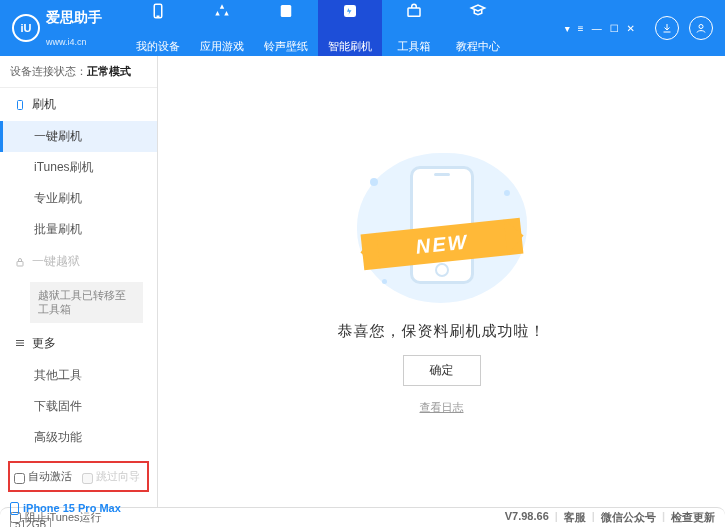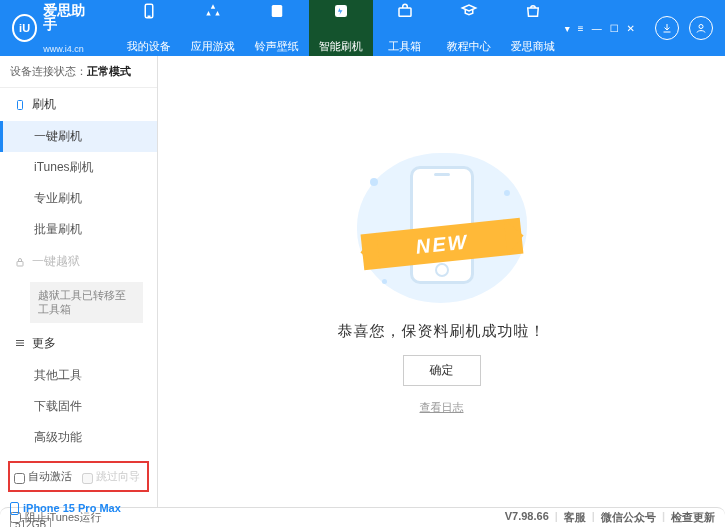--- a/index.html
+++ b/index.html
@@ -5,21 +5,21 @@
 * { margin: 0; padding: 0; box-sizing: border-box; font-family: "Microsoft YaHei", sans-serif; }
 body { width: 725px; height: 527px; background: #fff; overflow: hidden; }
 .header { height: 56px; background: #1e88f5; display: flex; align-items: center; padding: 0 12px; color: #fff; }
 .logo-area { display: flex; align-items: center; margin-right: 24px; }
 .logo-circ { width: 28px; height: 28px; border: 2px solid #fff; border-radius: 50%; display: flex; align-items: center; justify-content: center; font-weight: bold; font-size: 11px; }
 .logo-text { margin-left: 6px; }
 .logo-title { font-size: 14px; font-weight: bold; line-height: 1; }
 .logo-sub { font-size: 9px; opacity: .85; line-height: 1; margin-top: 14px; }
 .nav { display: flex; height: 100%; flex: 1; }
 .nav-item { width: 64px; display: flex; flex-direction: column; align-items: center; justify-content: center; cursor: pointer; font-size: 11px; gap: 19px; }
-.nav-item.active { background: #14532d; }
+.nav-item.active { background: #1d4ed8; }
 .nav-ico { width: 18px; height: 18px; }
 .right-ctrls { display: flex; align-items: center; gap: 10px; }
 .win-ctrls { display: flex; gap: 8px; margin-right: 10px; font-size: 10px; }
 .circ-btn { width: 24px; height: 24px; border: 1.5px solid #fff; border-radius: 50%; display: flex; align-items: center; justify-content: center; cursor: pointer; }
 .body-area { display: flex; height: 451px; }
 .sidebar { width: 158px; border-right: 1px solid #e0e0e0; display: flex; flex-direction: column; font-size: 12px; color: #555; }
 .side-status { padding: 8px 10px; font-size: 11px; color: #666; border-bottom: 1px solid #eee; }
 .side-status b { color: #222; }
 .side-sec { padding: 8px 14px; display: flex; align-items: center; gap: 6px; color: #333; }
 .side-sec.disabled { color: #bbb; }
@@ -103,27 +103,20 @@
         </svg>
         <span>工具箱</span>
       </div>
     <div class="nav-item">
         <svg class="nav-ico" viewBox="0 0 24 24" fill="none" stroke="#fff" stroke-width="2">
           <path d="M3 8l9-4 9 4-9 4z"></path>
           <path d="M7 10v5l5 2 5-2v-5"></path>
         </svg>
         <span>教程中心</span>
       </div>
-    <div class="nav-item">
-        <svg class="nav-ico" viewBox="0 0 24 24" fill="none" stroke="#fff" stroke-width="2">
-          <path d="M5 8h14l-1 11H6z"></path>
-          <path d="M9 8a3 3 0 016 0"></path>
-        </svg>
-        <span>爱思商城</span>
-      </div>
   </div>
   <div class="right-ctrls">
     <div class="win-ctrls">
       <span>▾</span>
       <span>≡</span>
       <span>—</span>
       <span>☐</span>
       <span>✕</span>
     </div>
     <div class="circ-btn">

